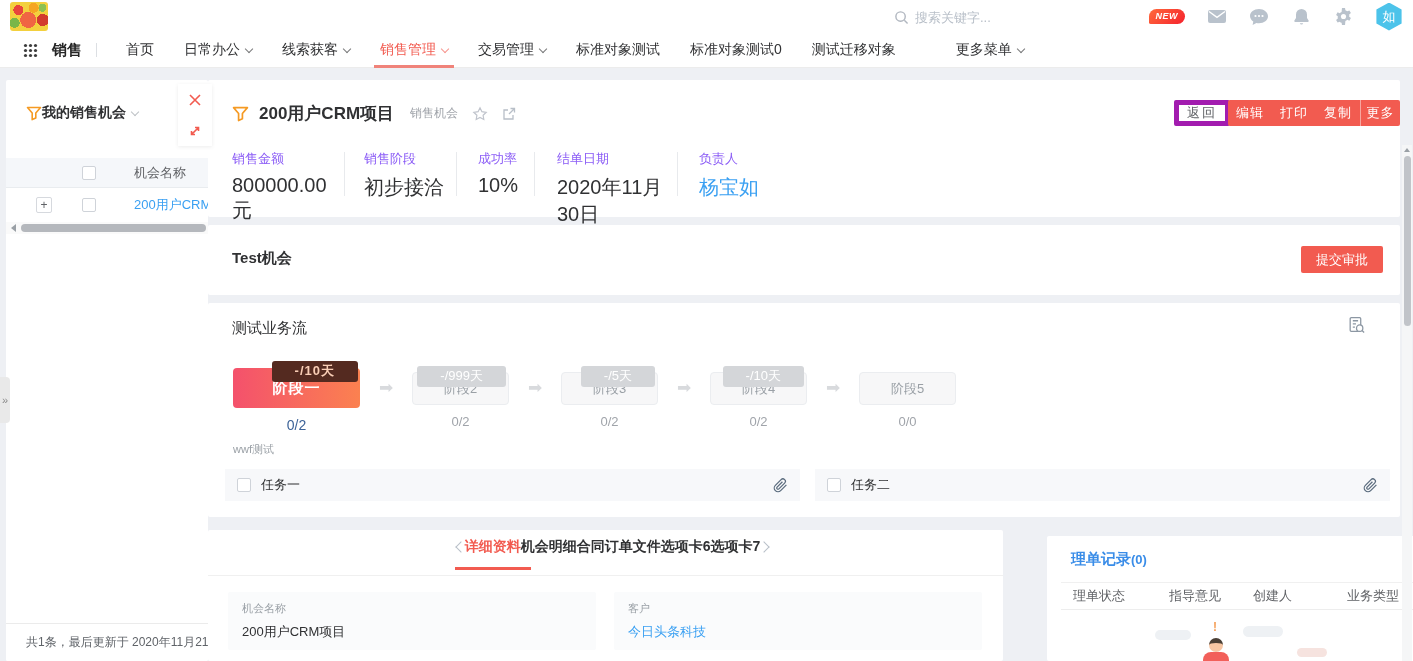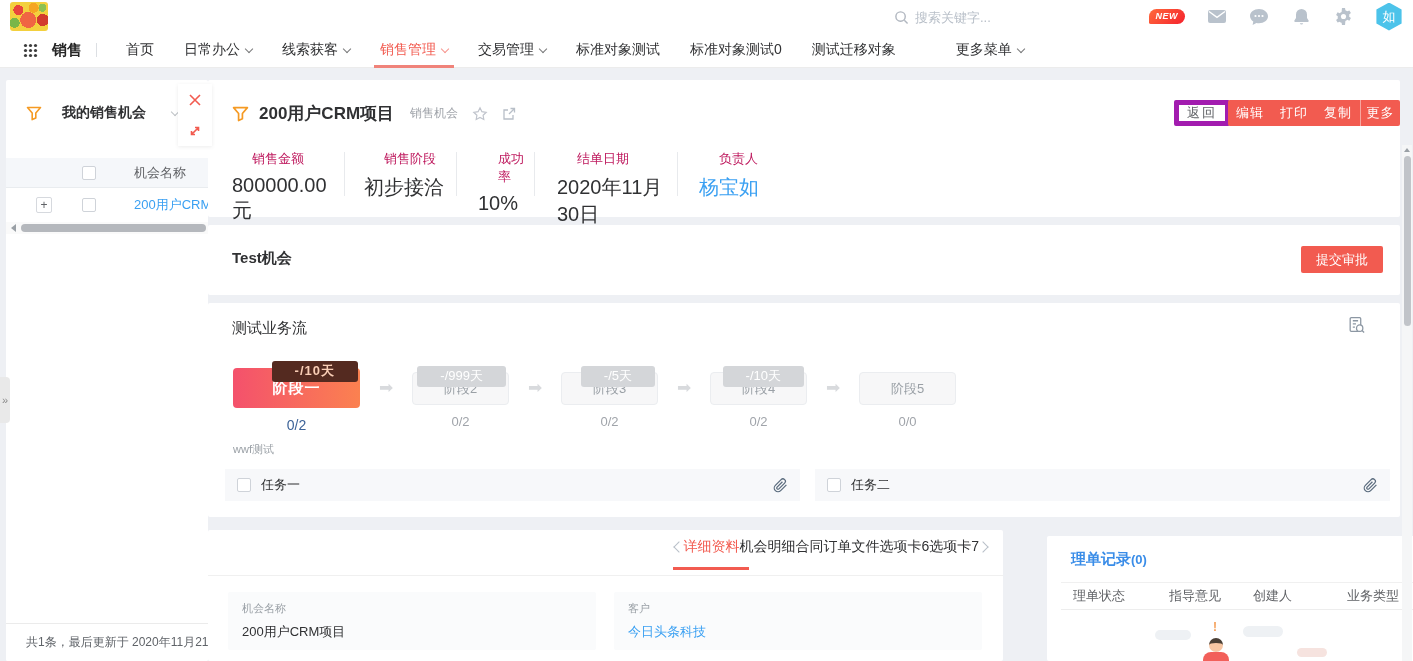--- a/index.html
+++ b/index.html
@@ -36,21 +36,21 @@
   .nav-app { font-weight:bold; font-size:15px; color:#262626; margin:0 0 0 12px; }
   .nav-sep { width:1px; height:14px; background:#dcdfe3; margin:0 14px; }
   .nav-item { font-size:14px; color:#303133; margin:0 15px; cursor:pointer; position:relative; height:35px; display:flex; align-items:center; }
   .nav-item.active { color:#f25b50; }
   .nav-item.active .nav-underline { position:absolute; left:-6px; right:-6px; bottom:0; height:3px; background:#f0837a; }
   .chev { display:inline-block; width:6px; height:6px; border-right:1.3px solid currentColor; border-bottom:1.3px solid currentColor;
     transform:rotate(45deg); margin-left:6px; margin-bottom:2px; opacity:.65; }
 
   
   .sidebar { left:6px; top:80px; width:202px; height:581px; background:#fff; overflow:hidden; }
-  .sb-title-row { position:absolute; left:20px; top:24px; display:flex; align-items:center; gap:20px; cursor:pointer; }
+  .sb-title-row { position:absolute; left:20px; top:24px; display:flex; align-items:center; gap:0; cursor:pointer; }
   .sb-title { font-size:14px; font-weight:bold; color:#303133; }
   .sb-thead { position:absolute; left:0; top:78px; width:202px; height:30px; background:#f5f7fa; border-bottom:1px solid #e9ecef;
     display:flex; align-items:center; color:#606266; }
   .sb-row { position:absolute; left:0; top:108px; width:202px; height:34px; background:#fff; display:flex; align-items:center; }
   .cb { display:inline-block; width:14px; height:14px; border:1px solid #cfd3d9; border-radius:2px; background:#fff; cursor:pointer; flex:none; }
   .plusbtn { display:inline-flex; align-items:center; justify-content:center; width:16px; height:16px; border:1px solid #d6d9de; border-radius:2px;
     color:#606266; font-size:12px; line-height:1; cursor:pointer; background:#fff; }
   .sb-link { color:#3aa0f2; cursor:pointer; white-space:nowrap; overflow:hidden; }
   .hscroll { position:absolute; left:0; top:142px; width:202px; height:12px; background:#fafafa; display:flex; align-items:center; }
   .hscroll .tri-left { width:0; height:0; border-top:4px solid transparent; border-bottom:4px solid transparent; border-right:5px solid #9aa0a6; margin:0 5px; cursor:pointer; }
@@ -69,21 +69,21 @@
   .d-head { position:absolute; left:24px; top:22px; display:flex; align-items:center; gap:10px; }
   .d-title { font-size:17px; font-weight:bold; color:#303133; }
   .d-type { font-size:12px; color:#a0a4aa; margin-left:6px; }
   .btn-back { position:absolute; right:168px; top:20px; width:56px; height:26px; border:5px solid #a21caf; border-radius:2px; background:#fff;
     color:#606266; font-size:13px; display:flex; align-items:center; justify-content:center; cursor:pointer; letter-spacing:2px; }
   .btn-group { position:absolute; right:0px; top:20px; height:26px; display:flex; background:#f25b50; border-radius:2px; overflow:hidden; }
   .btn-red { width:44px; color:#fff; font-size:13px; display:flex; align-items:center; justify-content:center; cursor:pointer; letter-spacing:1px; }
   .btn-red.divided { border-left:1px solid rgba(255,255,255,.45); width:40px; }
   .metrics { position:absolute; left:24px; top:70px; display:flex; align-items:flex-start; }
   .metric { display:flex; flex-direction:column; gap:6px; }
-  .m-label { font-size:13px; color:#be185d;margin-left:20px; }
+  .m-label { font-size:13px; color:#8b5cf6; }
   .m-value { font-size:20px; color:#303133; font-weight:500; }
   .m-value.link { color:#3aa0f2; cursor:pointer; font-weight:400; }
   .m-div { width:1px; background:#e8eaed; height:44px; margin:2px 0; }
 
   
   .test-card { left:208px; top:225px; width:1192px; height:70px; }
   .test-title { position:absolute; left:24px; top:24px; font-size:15px; font-weight:bold; color:#303133; }
   .btn-submit { position:absolute; right:17px; top:21px; width:82px; height:27px; background:#f25b50; color:#fff; border-radius:2px;
     display:flex; align-items:center; justify-content:center; font-size:13px; cursor:pointer; }
 
@@ -102,21 +102,21 @@
   .badge.gray { background:#d4d6d9; color:#fff; }
   .count { margin-top:9px; font-size:13px; color:#a0a4aa; }
   .count.active { color:#3d6398; font-size:14px; }
   .flow-arrow { width:52px; text-align:center; color:#d8dadd; font-size:17px; margin-top:14px; user-select:none; }
   .flow-note { position:absolute; left:25px; top:139px; font-size:11px; color:#9aa0a6; }
   .task-bar { position:absolute; top:166px; height:32px; background:#f7f8fa; display:flex; align-items:center; padding:0 12px; gap:10px; }
   .task-label { font-size:13px; color:#303133; flex:1; }
 
   
   .tabs-card { left:208px; top:530px; width:795px; height:131px; overflow:hidden; }
-  .tabs-row { position:absolute; left:30px; right:16px; top:0; height:34px; display:flex; align-items:center; justify-content:flex-end; }
+  .tabs-row { position:absolute; left:30px; right:16px; top:0; height:34px; display:flex; align-items:center; justify-content:center;font-weight:bold; }
   .tabs-row-border { position:absolute; left:0; right:0; top:45px; height:1px; background:#f0f0f0; }
   .tab { font-size:14px; color:#303133; cursor:pointer; position:relative; height:46px; display:flex; align-items:center; }
   .tab.active { color:#f25b50; }
   .tab.active::after { content:""; position:absolute; left:-10px; right:-10px; bottom:0; height:3px; background:#f25b50; }
   .tab-arrow { width:8px; height:8px; border-right:1.4px solid #b8bfc8; border-bottom:1.4px solid #b8bfc8; cursor:pointer; }
   .tab-arrow.left { transform:rotate(135deg); }
   .tab-arrow.right { transform:rotate(-45deg); }
   .fieldbox { position:absolute; top:62px; height:58px; background:#fafbfc; border-radius:2px; padding:9px 14px; }
   .f-label { font-size:11px; color:#9aa0a6; margin-bottom:7px; }
   .f-value { font-size:13px; color:#303133; }

